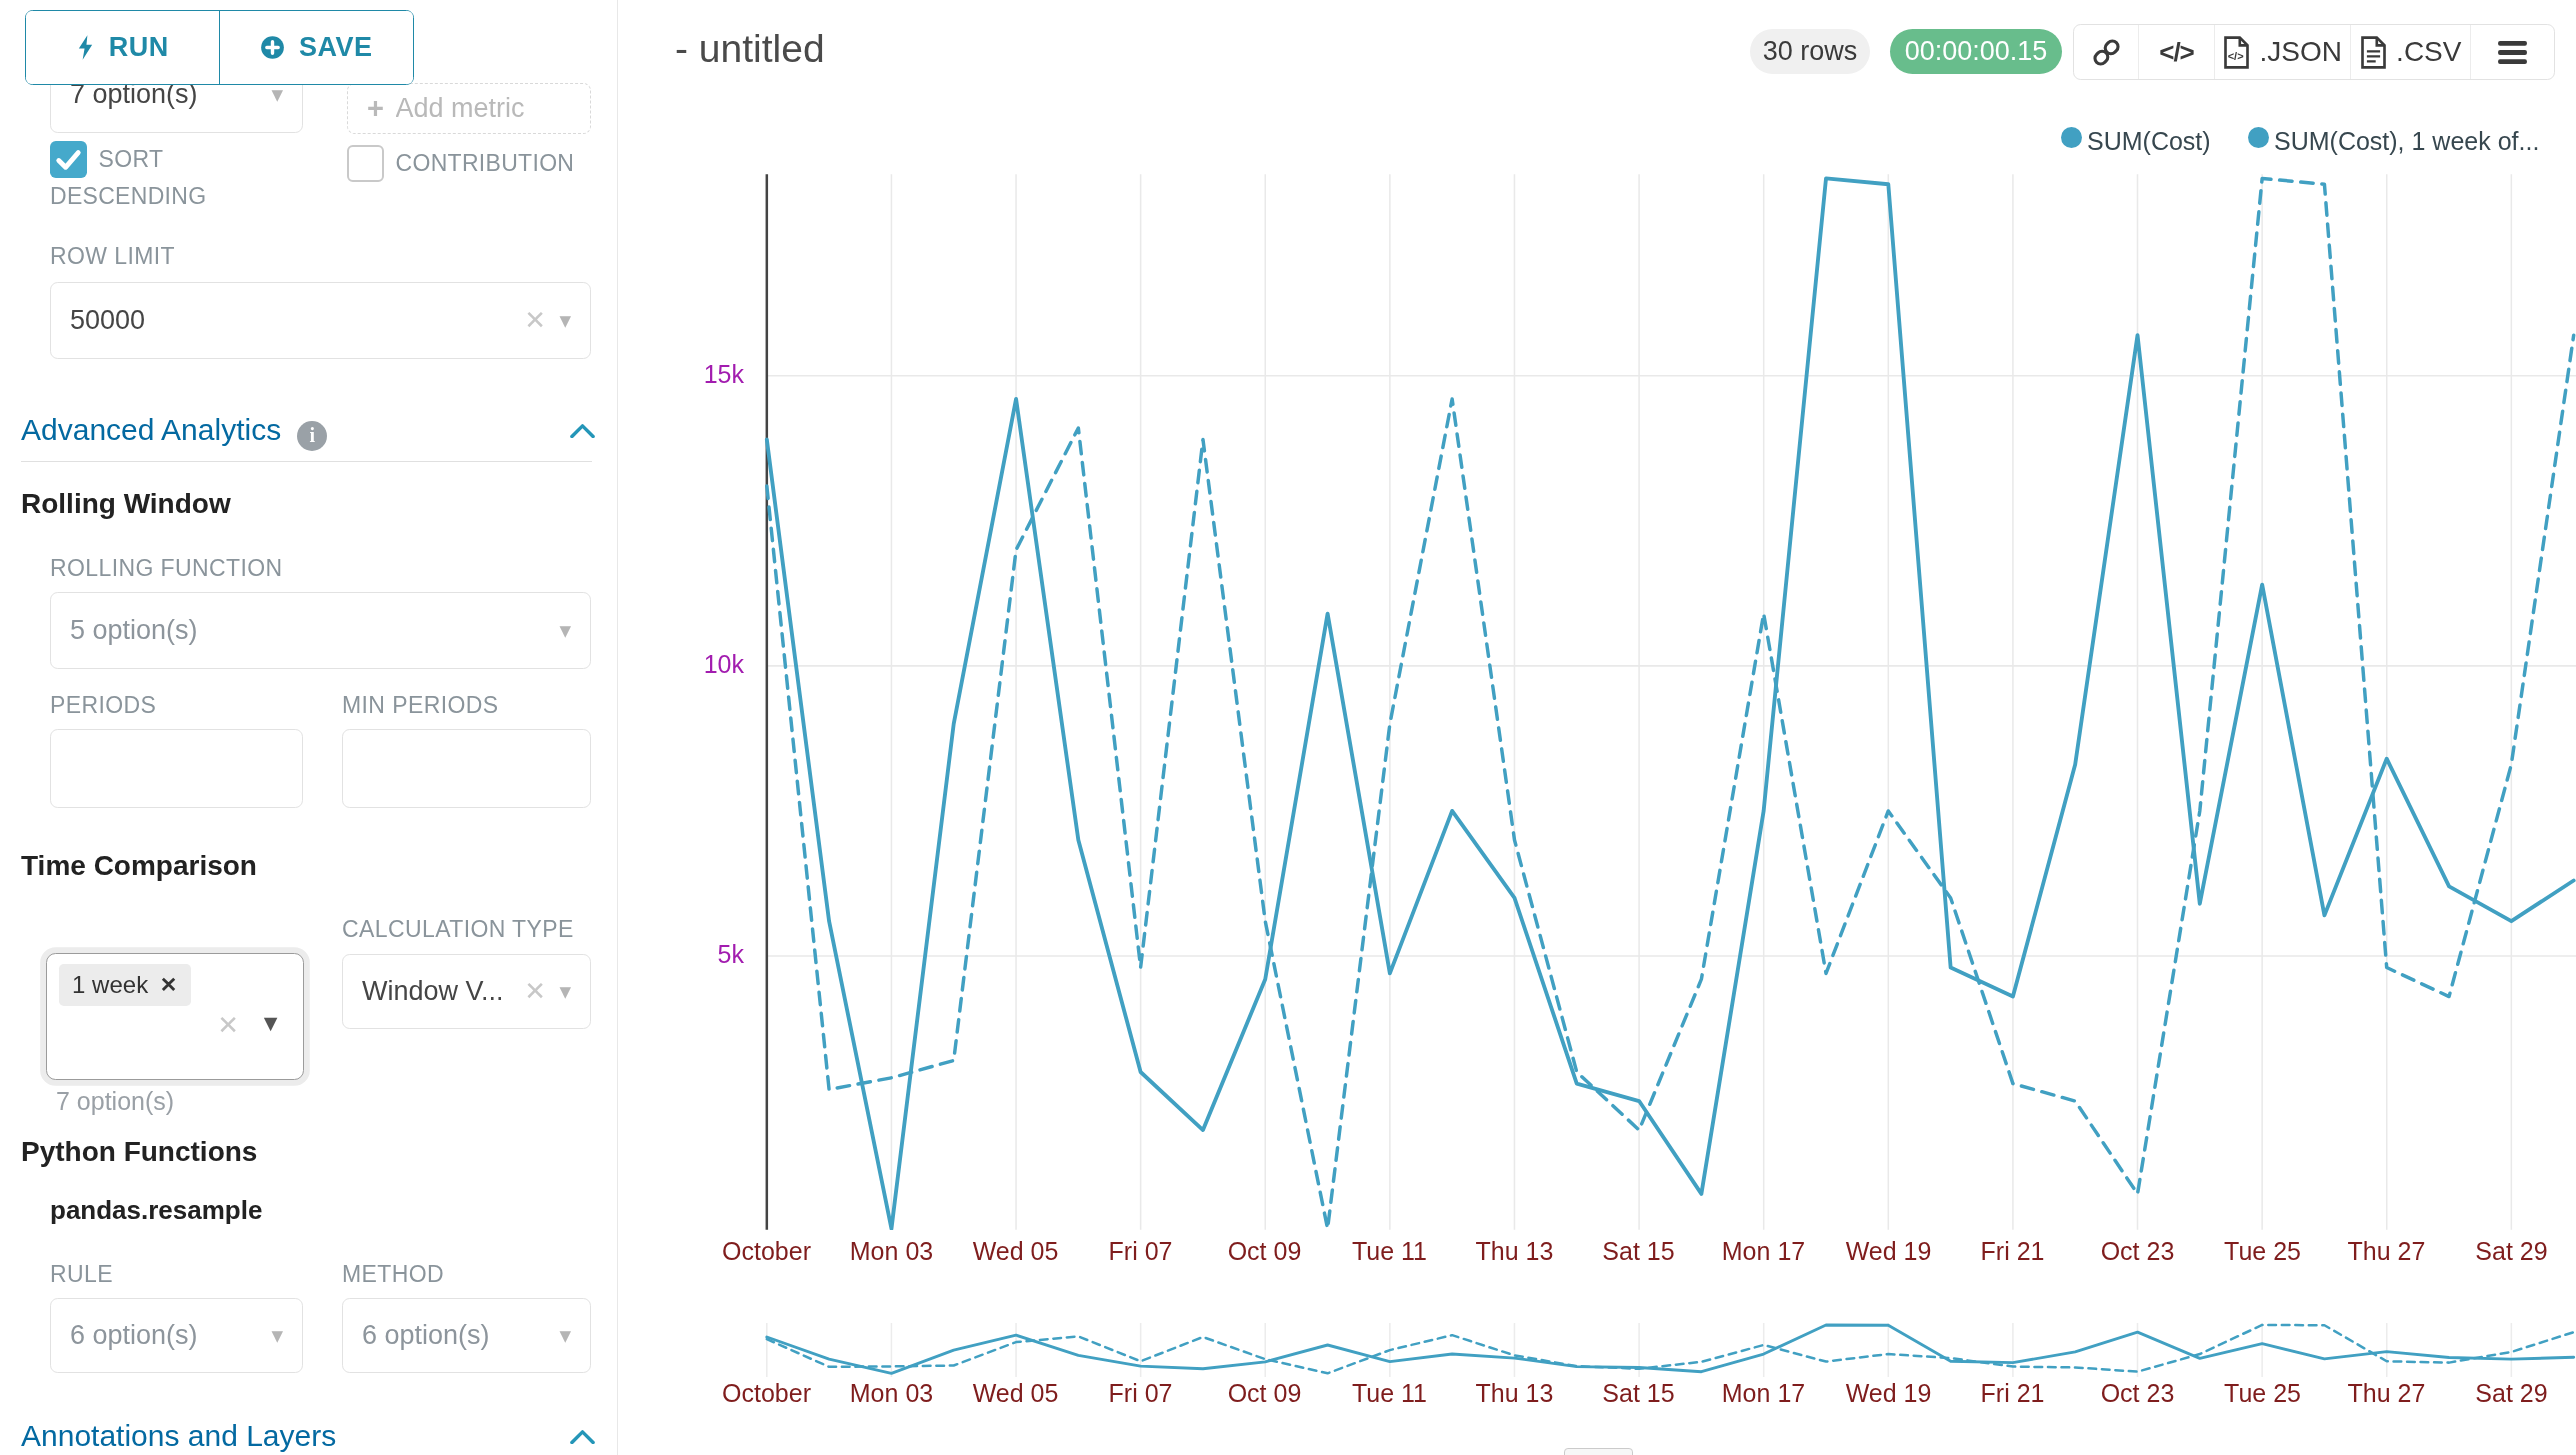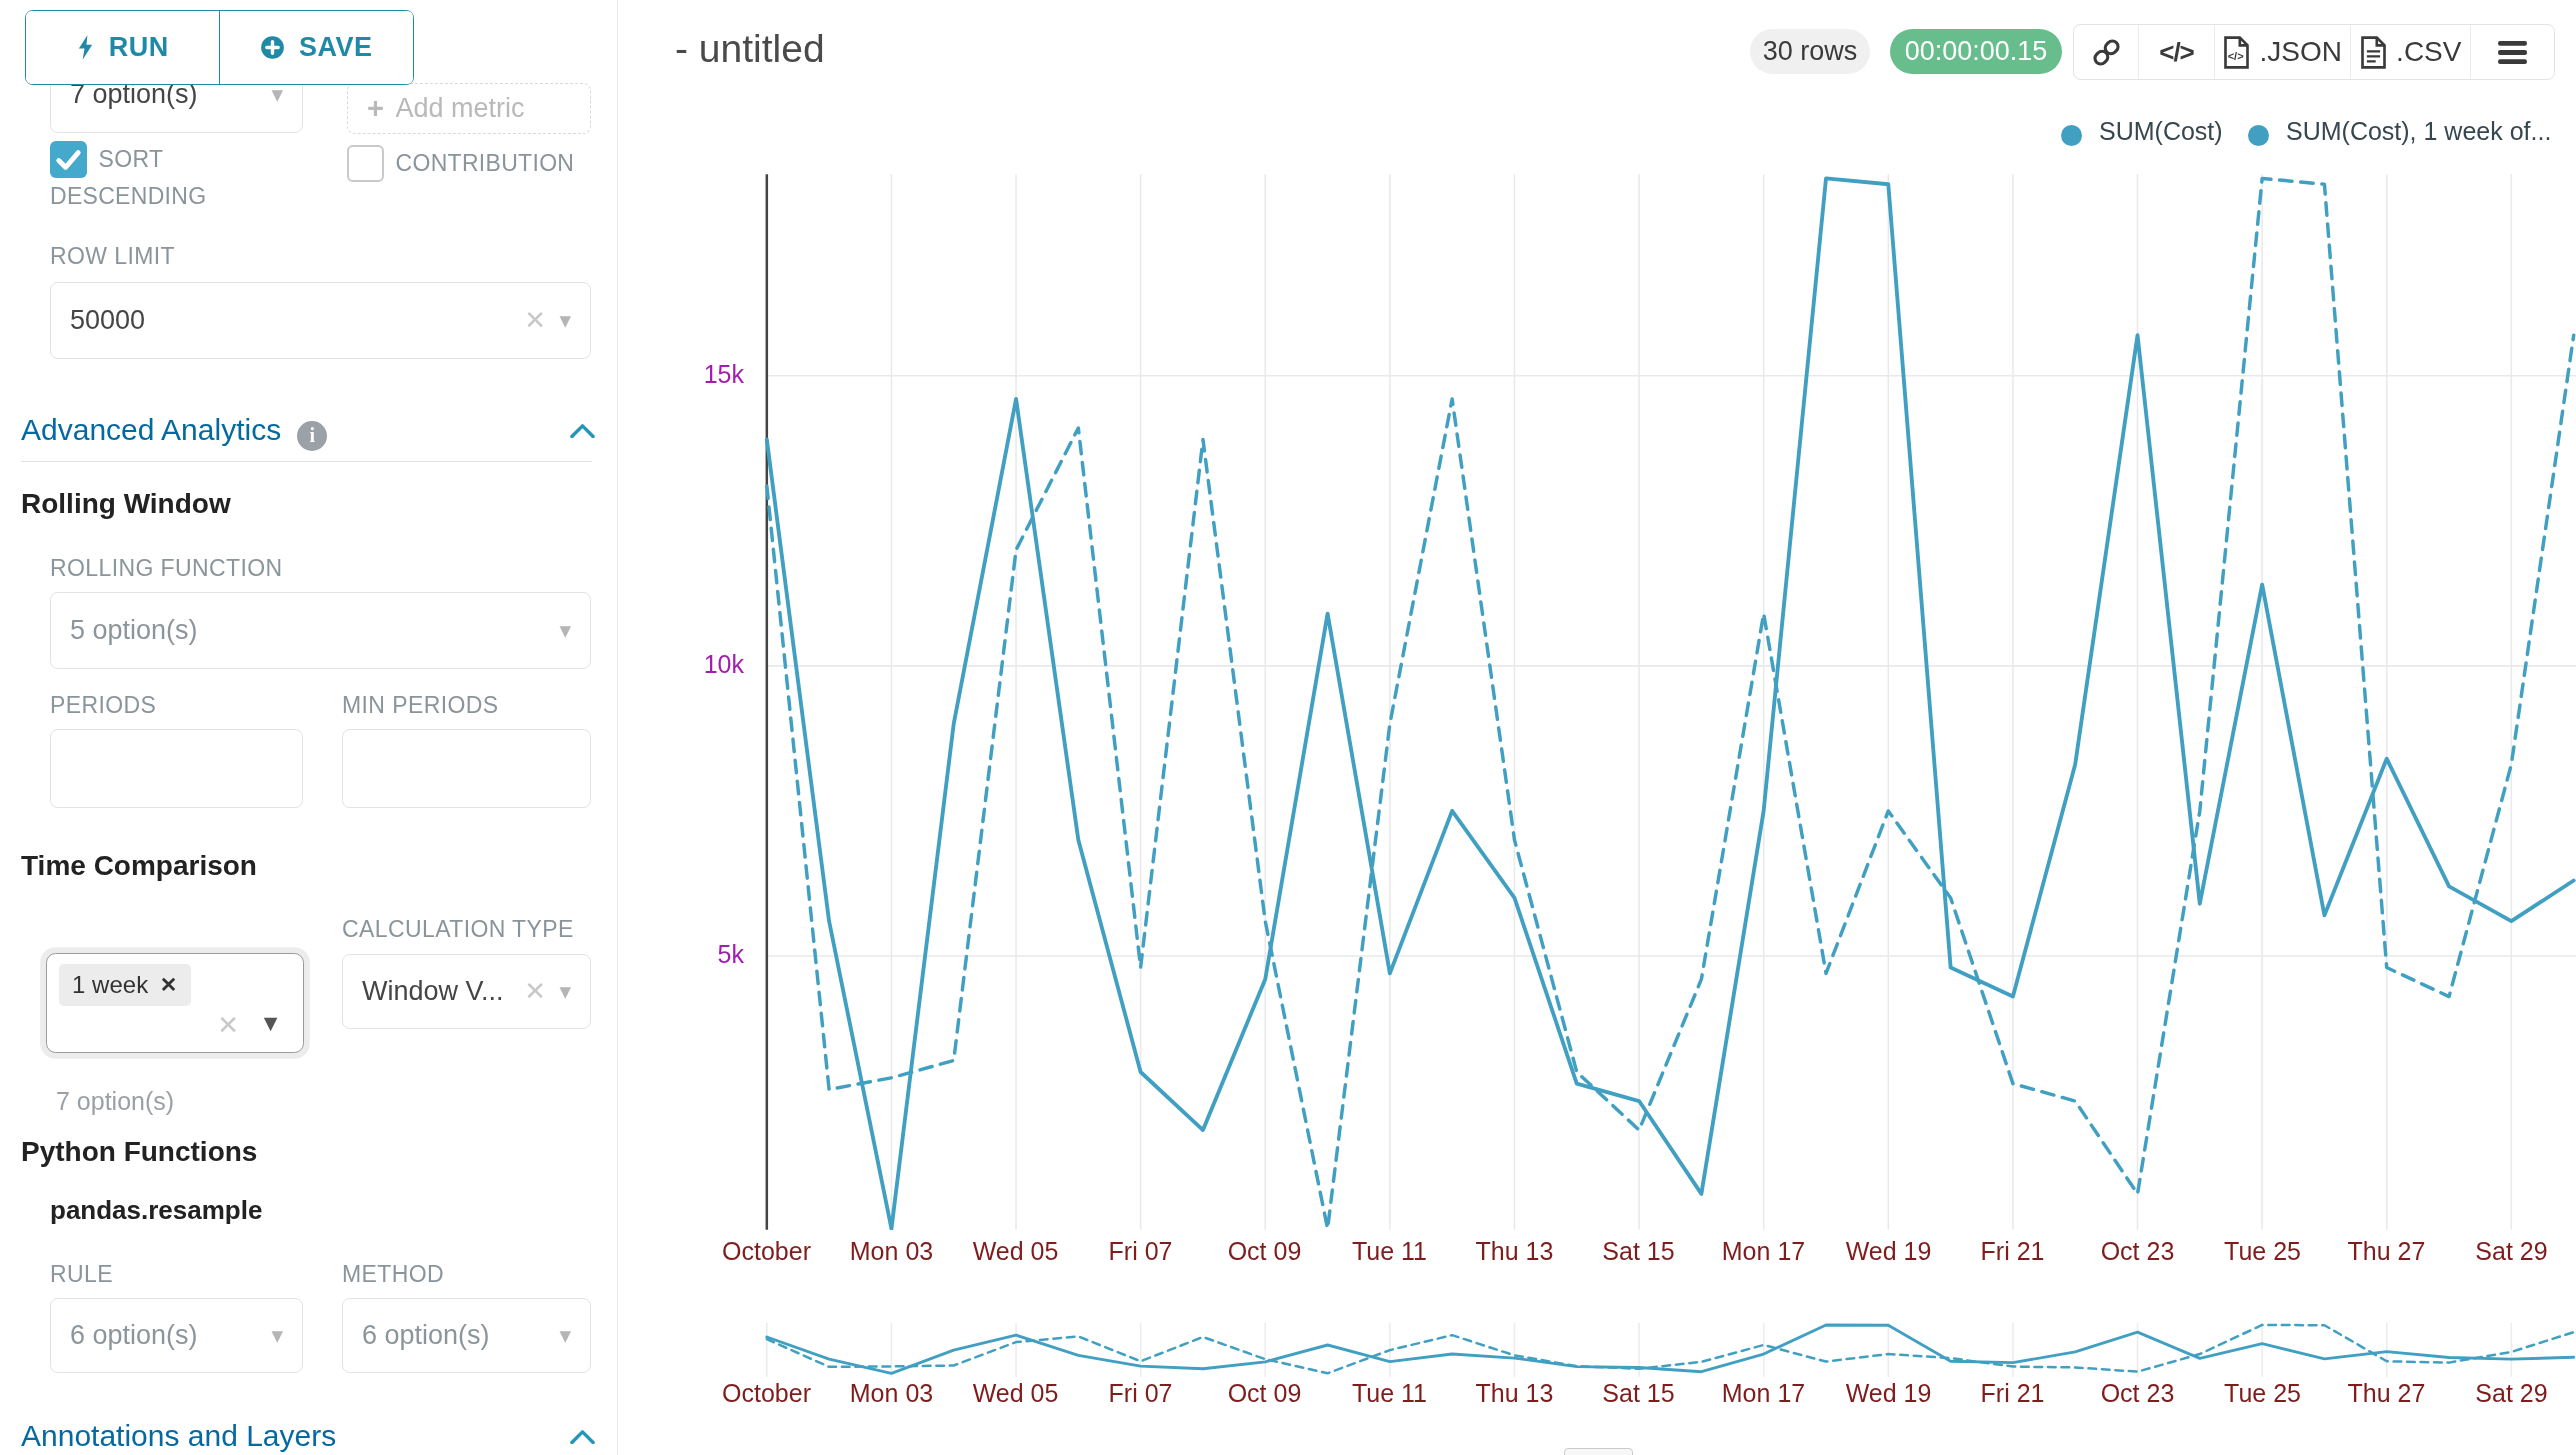--- a/index.html
+++ b/index.html
@@ -47,21 +47,21 @@
   #rows-pill { left:1750px; top:29px; width:120px; background:#f0f0f0; color:#3a3a3a; }
   #timer-pill { left:1890px; top:29px; width:172px; background:#68bd8c; color:#fff; }
   #export-group { position:absolute; left:2073px; top:24px; width:482px; height:56px; background:#fff;
                   border:1.9px solid #e2e2e2; border-radius:7.7px; display:flex; }
   #export-group .xbtn { display:flex; align-items:center; justify-content:center; gap:9.6px;
                         font-size:28px; color:#3a3a3a; border-right:1.9px solid #ececec; }
   #export-group .xbtn:last-child { border-right:none; }
   .code-glyph { font-size:26px; font-weight:600; color:#3a3a3a; letter-spacing:-1px; }
 
   
-  .legend-item { position:absolute; top:117px; display:flex; align-items:flex-end; gap:17px;
+  .legend-item { position:absolute; top:127px; display:flex; align-items:flex-start; gap:5px;
                  font-size:25px; color:#37474f; }
   .legend-dot { width:21px; height:21px; border-radius:50%; }
 
   
   .ytick { position:absolute; width:67px; text-align:right; font-size:25px; color:#a21caf; }
   .xtick { position:absolute; width:135px; text-align:center; font-size:25px; color:#7f1d1d; white-space:nowrap; }
   #bottom-partial-box { position:absolute; left:1564px; top:1448px; width:69px; height:13.5px;
                         background:#f7f7f7; border:1.9px solid #cbcbcb; border-radius:3.9px 3.9px 0 0; }
 </style>
 </head>
@@ -133,21 +133,21 @@
 
     <div class="caps-label abs" style="left:50px; top:692px;">PERIODS</div>
     <div class="caps-label abs" style="left:342px; top:692px;">MIN PERIODS</div>
     <div class="select-box" style="left:50px; top:729px; width:253px; height:79px;"></div>
     <div class="select-box" style="left:342px; top:729px; width:249px; height:79px;"></div>
 
     <div class="sub-title abs" style="left:21px; top:850px;">Time Comparison</div>
     <div class="caps-label abs" style="left:50px; top:916px;margin-top:48px;">TIME SHIFT</div>
     <div class="caps-label abs" style="left:342px; top:916px;">CALCULATION TYPE</div>
 
-    <div class="abs" style="left:46px; top:953px; width:258px; height:100px; background:#fff;
+    <div class="abs" style="left:46px; top:953px; width:258px; height:127px; background:#fff;
                 border:1.9px solid #9b9b9b; border-radius:9.6px; box-shadow:0 0 0 5.8px #ececec;">
       <span class="tag" style="position:absolute; left:11.6px; top:9.6px;">
         <span>1 week</span>
         <span class="tag-x">✕</span>
       </span>
       <span class="clear-x abs" style="right:64px; top:56px;">✕</span>
       <span class="abs" style="right:21px; top:56px; color:#555; font-size:23px;">▼</span>
     </div>
     <div class="abs" style="left:56px; top:1087px; font-size:25px; color:#9aa0a6;">7 option(s)</div>
 

